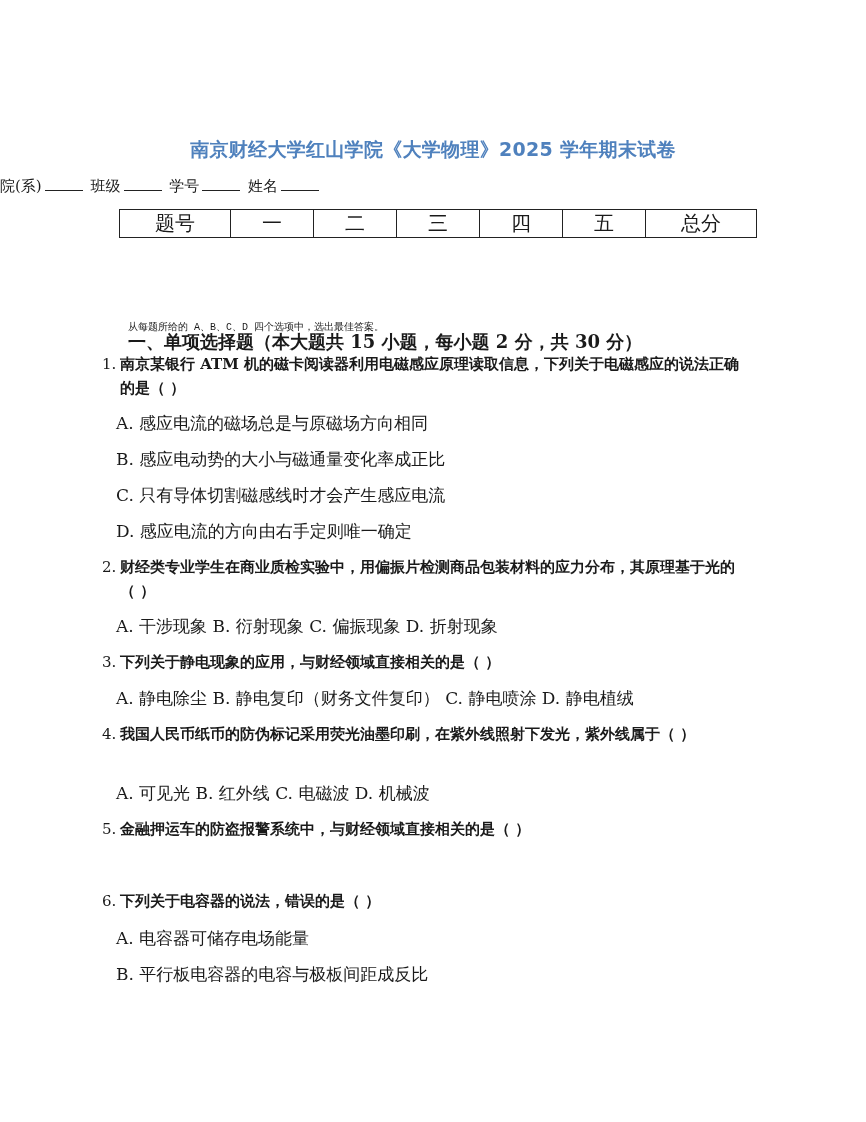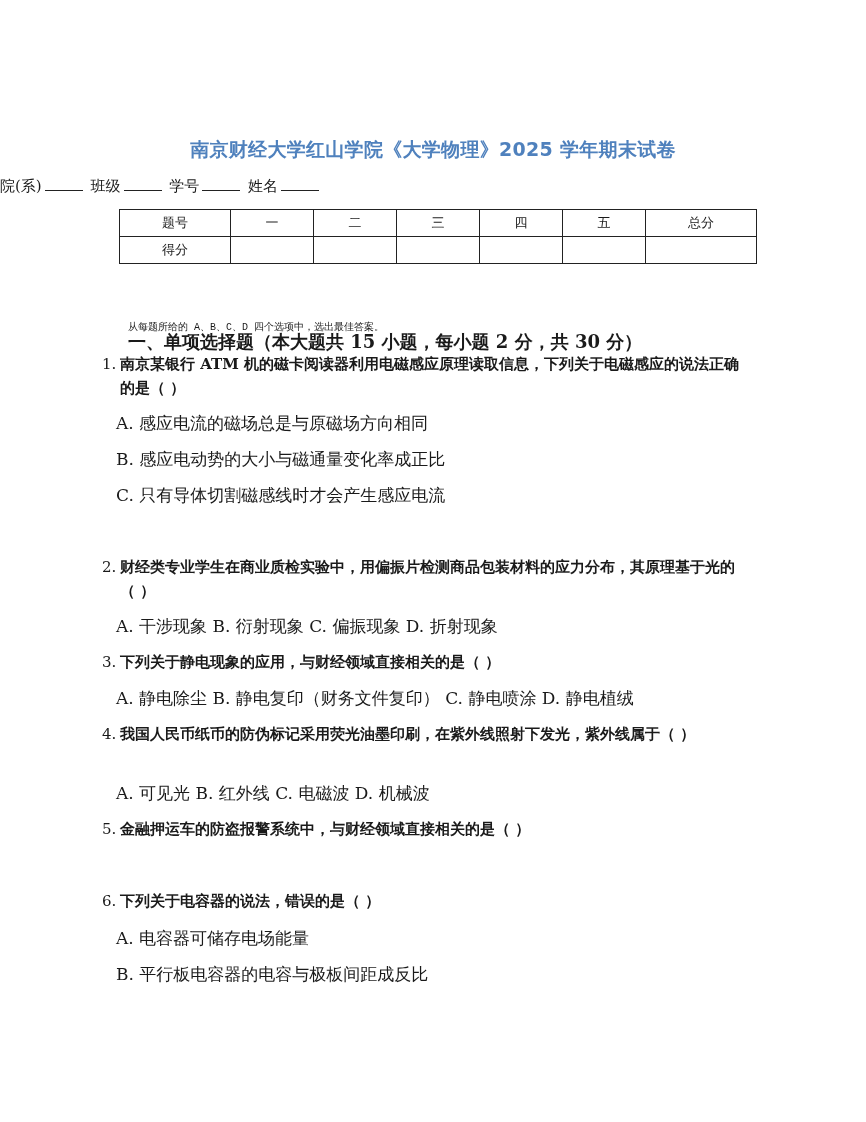--- a/index.html
+++ b/index.html
@@ -14,21 +14,21 @@
       font-family: "DejaVu Sans", "Liberation Sans", sans-serif;
       font-weight: bold; font-size: 19px; color: #4f81bd; letter-spacing: 0.3px;
     }
     .info-line {
       position: absolute; top: 176px; left: 0; width: 866px; text-align: left;
       font-size: 15px;
     }
     .blank { display: inline-block; width: 38px; border-bottom: 1px solid #222; margin: 0 3px; height: 14px; vertical-align: baseline; }
     table.score {
       position: absolute; top: 209px; left: 119px; width: 638px;
-      border-collapse: collapse; font-size: 13px;
+      border-collapse: collapse; font-size: 20px;
     }
     table.score td {
       border: 1px solid #222; height: 26px; text-align: center; padding: 0;
     }
     .section-heading {
       position: absolute; top: 282px; left: 128px;
       font-size: 18px; font-weight: bold; margin-top: 48px;
     }
     .instruction {
       position: absolute; top: 320px; left: 128px; font-size: 10px; font-family: Liberation Mono, monospace;
@@ -60,42 +60,34 @@
     <tbody>
         <tr>
       <td style="width:110px">题号</td>
       <td style="width:82px">一</td>
       <td style="width:82px">二</td>
       <td style="width:82px">三</td>
       <td style="width:82px">四</td>
       <td style="width:82px">五</td>
       <td>总分</td>
     </tr>
-    <tr>
-      <td>得分</td>
-      <td></td>
-      <td></td>
-      <td></td>
-      <td></td>
-      <td></td>
-      <td></td>
-    </tr>
   </tbody>
     </table>
 
   <div class="section-heading">一、单项选择题（本大题共 15 小题，每小题 2 分，共 30 分）</div>
   <div class="instruction">从每题所给的 A、B、C、D 四个选项中，选出最佳答案。</div>
 
   <div class="q" style="top:352px">
     <span class="num">1.</span>
     <span class="stem">南京某银行 ATM 机的磁卡阅读器利用电磁感应原理读取信息，下列关于电磁感应的说法正确的是（ ）</span>
   </div>
   <div class="opt" style="top:411px">A. 感应电流的磁场总是与原磁场方向相同</div>
   <div class="opt" style="top:447px">B. 感应电动势的大小与磁通量变化率成正比</div>
   <div class="opt" style="top:483px">C. 只有导体切割磁感线时才会产生感应电流</div>
+  <div class="opt" style="top:519px">D. 感应电流的方向由右手定则唯一确定</div>
 
   <div class="q" style="top:555px">
     <span class="num">2.</span>
     <span class="stem">财经类专业学生在商业质检实验中，用偏振片检测商品包装材料的应力分布，其原理基于光的（ ）</span>
   </div>
   <div class="opt" style="top:614px">A. 干涉现象 B. 衍射现象 C. 偏振现象 D. 折射现象</div>
 
   <div class="q" style="top:650px">
     <span class="num">3.</span>
     <span class="stem">下列关于静电现象的应用，与财经领域直接相关的是（ ）</span>

